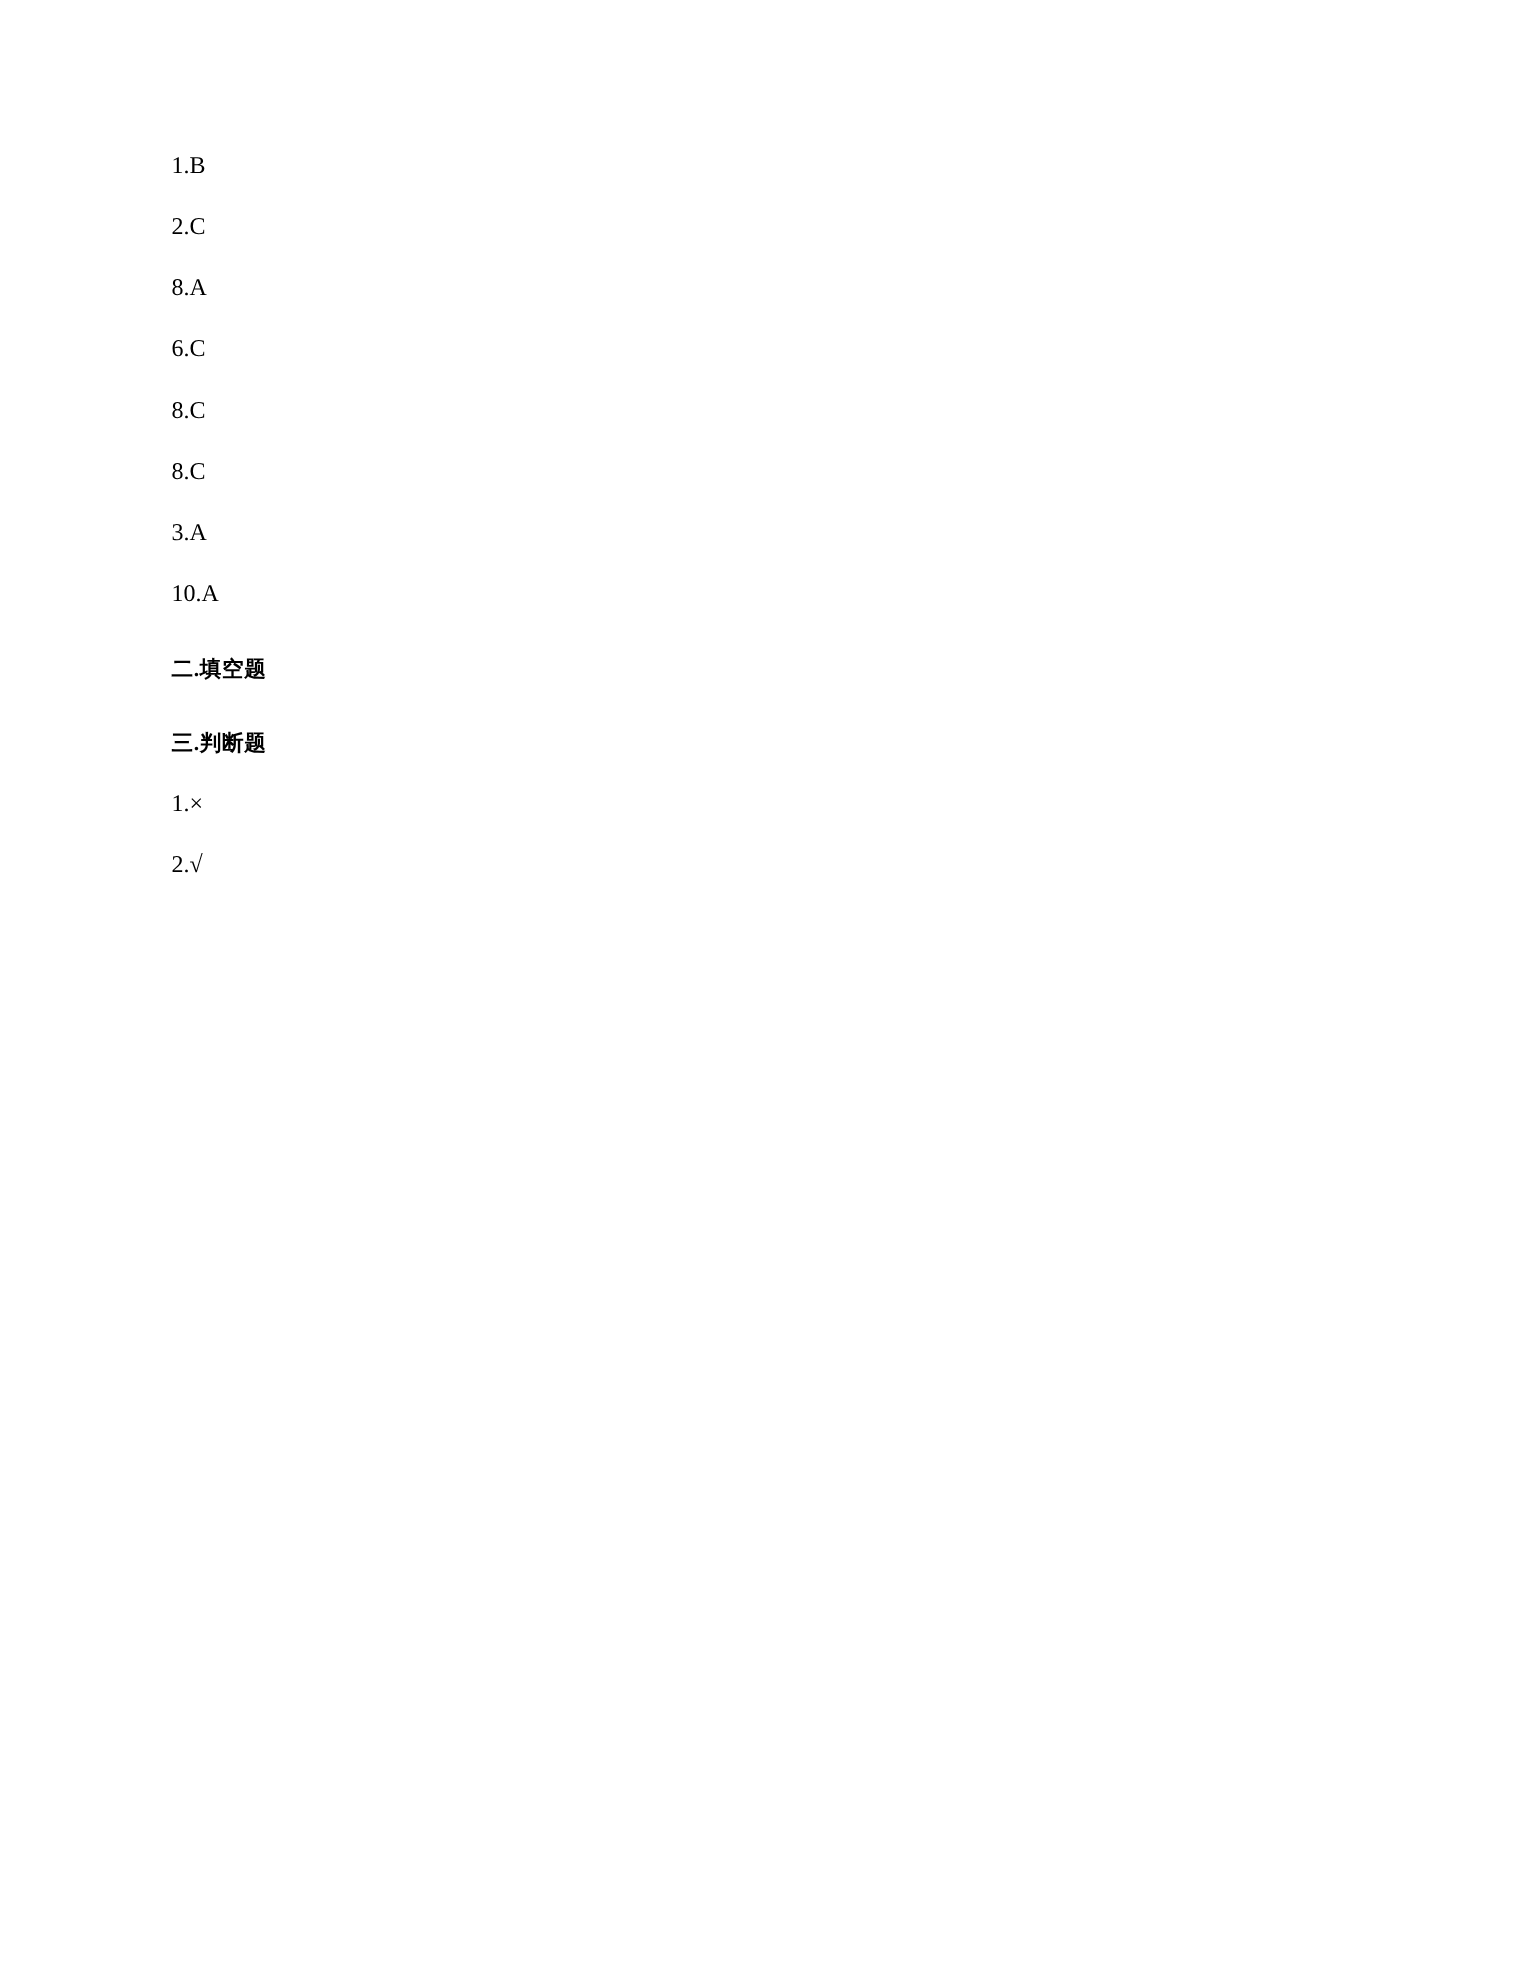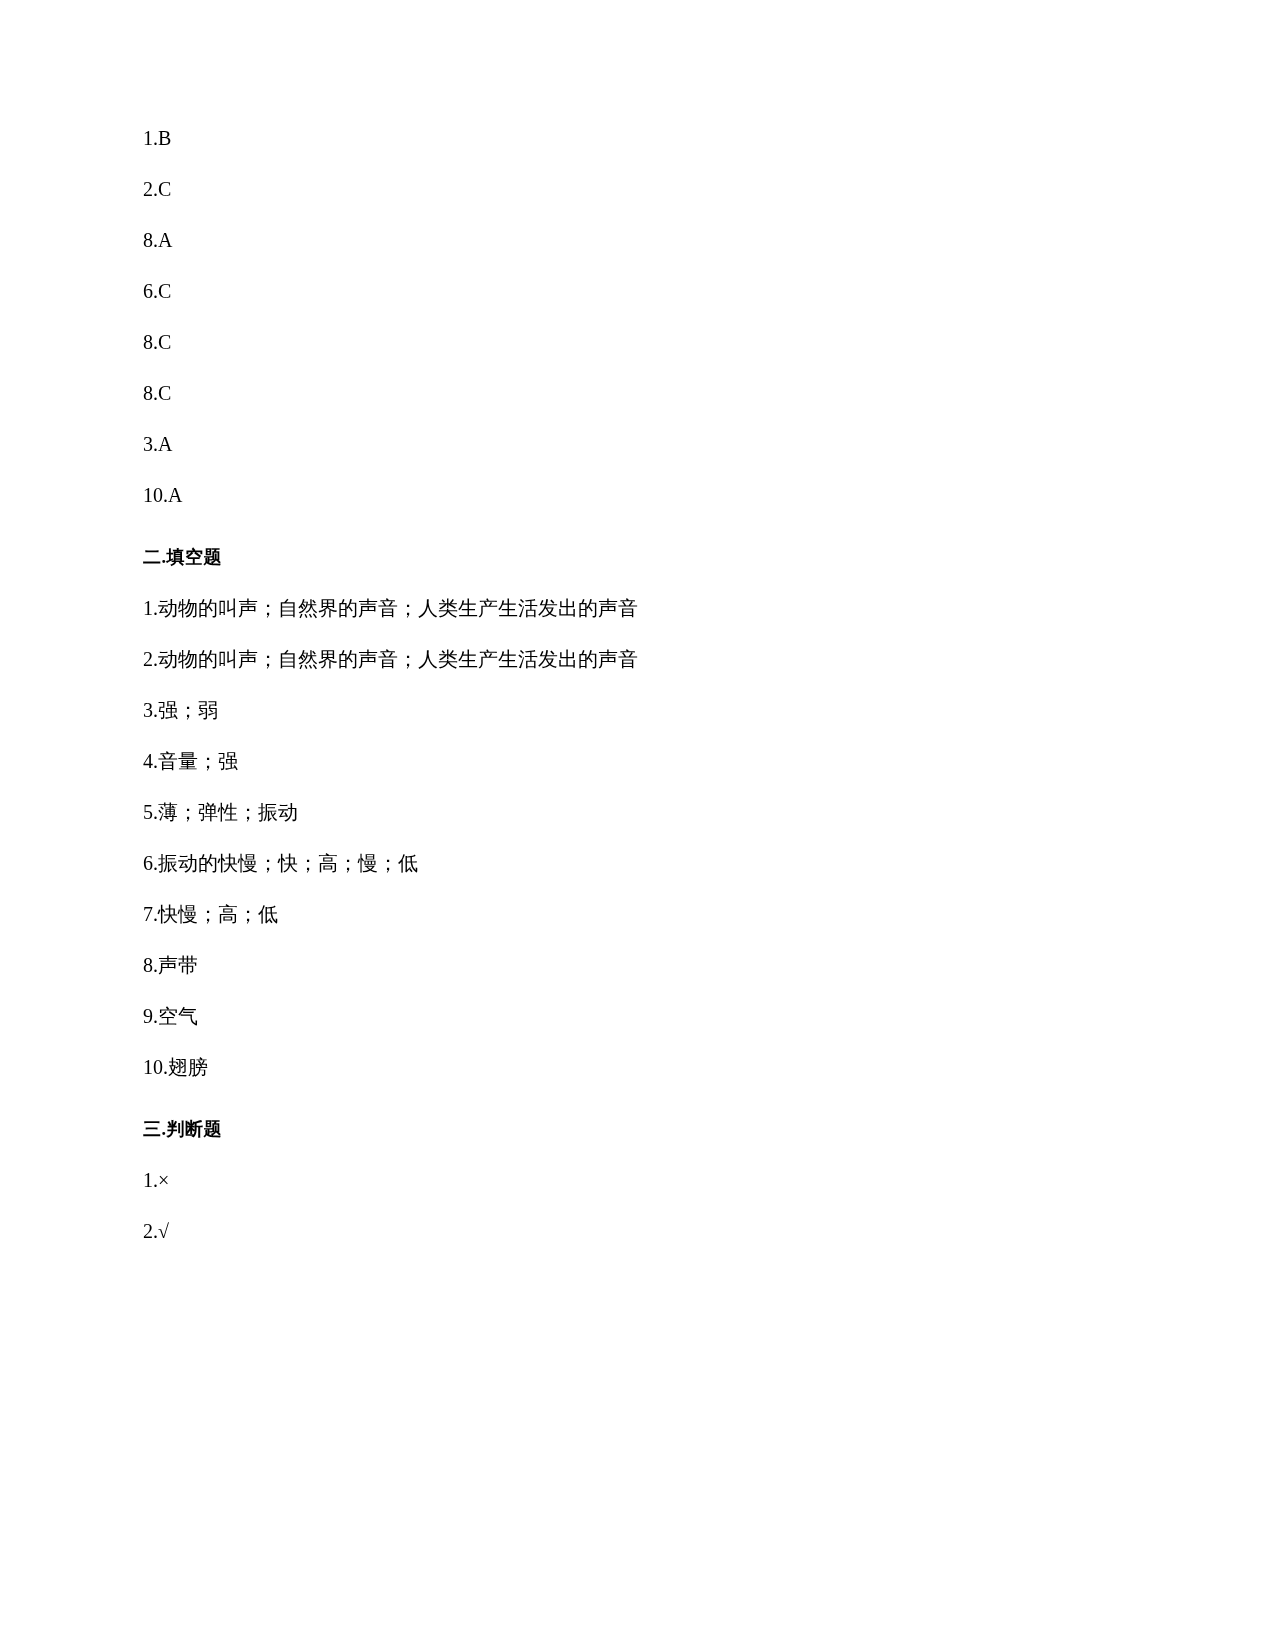--- a/index.html
+++ b/index.html
@@ -57,32 +57,20 @@
     <p class="answer-line">8.C</p>
     <p class="answer-line">8.C</p>
     <p class="answer-line">3.A</p>
     <p class="answer-line">10.A</p>
   </div>
 
   <div class="spacer-before-heading"></div>
 
   <h2 class="section-heading cjk">二.填空题</h2>
 
-  <div class="block">
-    <p class="answer-line cjk">1.动物的叫声；自然界的声音；人类生产生活发出的声音</p>
-    <p class="answer-line cjk">2.动物的叫声；自然界的声音；人类生产生活发出的声音</p>
-    <p class="answer-line cjk">3.强；弱</p>
-    <p class="answer-line cjk">4.音量；强</p>
-    <p class="answer-line cjk">5.薄；弹性；振动</p>
-    <p class="answer-line cjk">6.振动的快慢；快；高；慢；低</p>
-    <p class="answer-line cjk">7.快慢；高；低</p>
-    <p class="answer-line cjk">8.声带</p>
-    <p class="answer-line cjk">9.空气</p>
-    <p class="answer-line cjk">10.翅膀</p>
-  </div>
 
   <div class="spacer-before-heading"></div>
 
   <h2 class="section-heading cjk">三.判断题</h2>
 
   <div class="block">
     <p class="answer-line">1.×</p>
     <p class="answer-line">2.√</p>
   </div>
 

